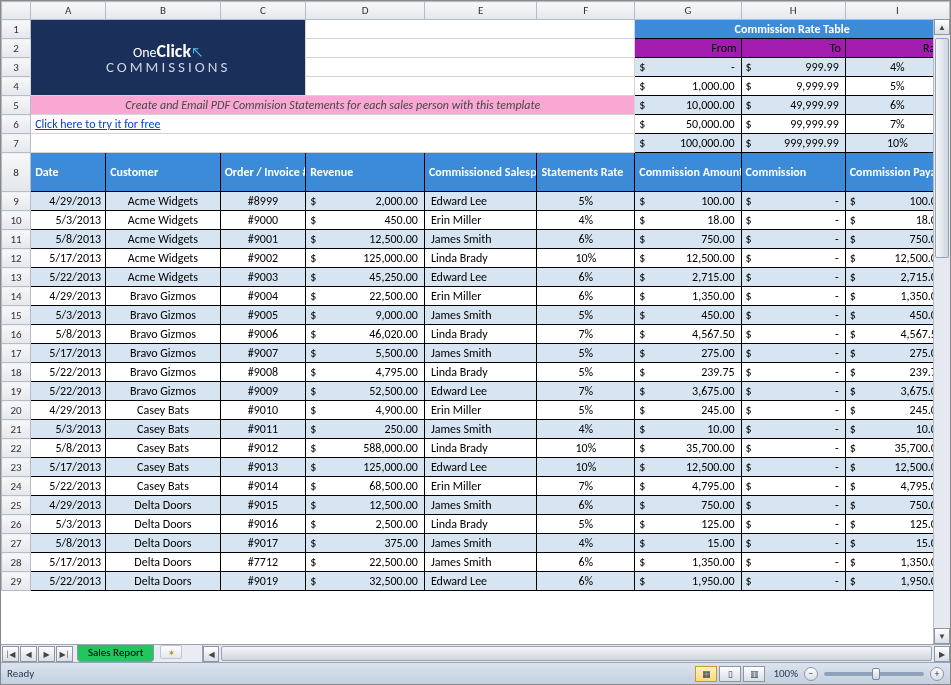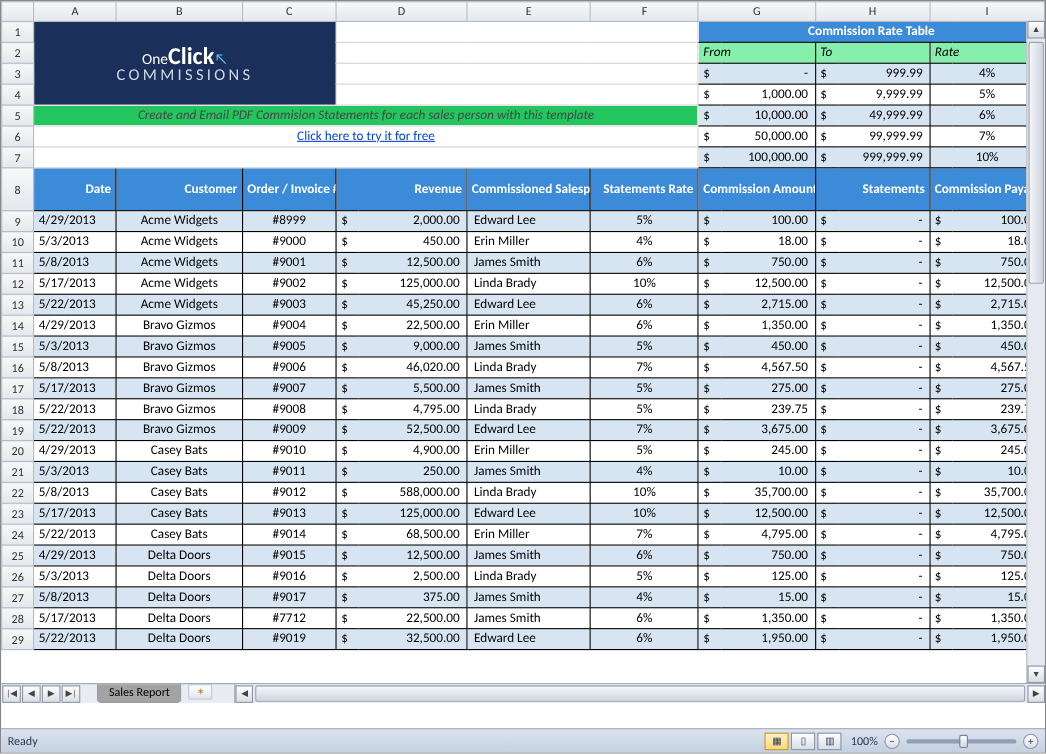--- a/index.html
+++ b/index.html
@@ -5,52 +5,52 @@
 * { box-sizing: border-box; }
 body { margin: 0; font-family: Calibri, Arial, sans-serif; font-size: 12px; background: #fff; user-select: none; }
 .app { width: 951px; height: 685px; border: 1px solid #888; display: flex; flex-direction: column; background: #fff; position: relative; }
 .grid-area { flex: 1; overflow: hidden; position: relative; }
 table.sheet { border-collapse: collapse; table-layout: fixed; width: 100%; }
 table.sheet th.colhdr { background: linear-gradient(#f7f7f7,#e4e8ed); border: 1px solid #b5bcc7; font-weight: normal; color: #333; font-size: 11px; height: 18px; text-align: center; }
 table.sheet th.rowhdr { background: linear-gradient(#f7f7f7,#e4e8ed); border: 1px solid #b5bcc7; font-weight: normal; color: #333; font-size: 11px; width: 28px; text-align: center; }
 table.sheet td { border: 1px solid #d4d4d4; padding: 1px 4px; height: 19px; overflow: hidden; white-space: nowrap; font-size: 12px; }
 .logo-cell { background: #1a2f5a; color: #fff; text-align: center; vertical-align: middle; font-size: 16px; padding: 0; }
 .logo-one { font-weight: 300; font-size: 14px; }
-.logo-click { font-weight: 700; font-size: 22px; }
+.logo-click { font-weight: 700; font-size: 18px; }
 .logo-sub { font-size: 15px; letter-spacing: 3px; display: block; margin-top: -4px; color: #cfd8e6; }
 .logo-cursor { color: #5dc1f0; font-size: 14px; }
 .promo { font-style: italic; color: #474747; text-align: center; font-size: 13px; }
-.link { color: #0645cc; text-decoration: underline; text-align: center; font-size: 12px; }
+.link { color: #0645cc; text-decoration: underline; font-size: 12px; }
 .rate-hdr { background: #3b8bd8; color: #fff; font-weight: bold; text-align: center; font-size: 13px; border: 1px solid #000 !important; }
-.rate-sub { text-align: left; border: 1px solid #000 !important; background: #86efac; font-style: italic; }
+.rate-sub { text-align: right; border: 1px solid #000 !important; background: #a21caf; }
 .rate-row-alt { background: #d7e4f2; }
 .rate-cell { border: 1px solid #000 !important; }
 .money { position: relative; padding-left: 14px !important; padding-right: 6px !important; text-align: right; }
 .money::before { content: "$"; position: absolute; left: 4px; }
 .pct { text-align: center; }
-.data-hdr { background: #3b8bd8; color: #fff; font-weight: bold; text-align: right; vertical-align: middle; font-size: 12px; padding: 12px 4px !important; height: 38px !important; border: 1px solid #000 !important; white-space: normal; }
+.data-hdr { background: #3b8bd8; color: #fff; font-weight: bold; text-align: left; vertical-align: middle; font-size: 12px; padding: 12px 4px !important; height: 38px !important; border: 1px solid #000 !important; white-space: normal; }
 .data-row td { border: 1px solid #000 !important; }
 .alt { background: #d7e4f2; }
-.c-date { }
+.c-date { text-align: right; }
 .c-cust { text-align: center; }
 .c-ord { text-align: center; }
 .c-sp { text-align: left; padding-left: 6px !important; }
 .c-rate { text-align: center; }
 
 
 .hscroll-row { height: 18px; background: #e9edf3; border-top: 1px solid #9aa3b0; display: flex; align-items: stretch; font-size: 11px; }
 .tab-nav { display: flex; align-items: center; }
 .tab-btn { width: 17px; height: 16px; border: 1px solid #8c96a4; background: linear-gradient(#fefefe,#d9dee6); margin: 1px 0 0 1px; display: flex; align-items: center; justify-content: center; font-size: 8px; color: #444; cursor: pointer; }
-.sheet-tab { background: #a3a3a3; border: 1px solid #8c96a4; border-top: none; border-radius: 0 0 4px 4px; padding: 1px 10px; margin-left: 15px; font-size: 11px; position: relative; top: 0px; }
+.sheet-tab { background: #22c55e; border: 1px solid #8c96a4; border-top: none; border-radius: 0 0 4px 4px; padding: 1px 10px; margin-left: 4px; font-size: 11px; position: relative; top: 0px; }
 .new-tab { width: 22px; height: 14px; border: 1px solid #bfc6d0; background: linear-gradient(#fefefe,#e3e7ed); margin-left: 6px; border-radius: 2px; display: flex; align-items: center; justify-content: center; font-size: 9px; color: #b58b2a; }
 .hscroll-track { flex: 1; margin-left: 20px; border-left: 1px solid #9aa3b0; background: #e6eaf0; position: relative; display: flex; align-items: center; }
 .hscroll-arrow { width: 16px; height: 16px; border: 1px solid #8c96a4; background: linear-gradient(#fefefe,#d9dee6); display: flex; align-items: center; justify-content: center; font-size: 8px; color: #444; }
 .hscroll-thumb { position: absolute; left: 18px; right: 18px; top: 1px; bottom: 1px; background: linear-gradient(#f4f6f9,#cfd6e0); border: 1px solid #9aa3b0; border-radius: 2px; }
 
-.status-bar { height: 22px; background: linear-gradient(#dbe3ef,#c4d0e0); border-top: 1px solid #9aa3b0; display: flex; align-items: center; font-size: 11px; color: #2b3a52; padding: 0 6px; margin-top: 23px; }
+.status-bar { height: 22px; background: linear-gradient(#dbe3ef,#c4d0e0); border-top: 1px solid #9aa3b0; display: flex; align-items: center; font-size: 11px; color: #2b3a52; padding: 0 6px; }
 .status-bar .spacer { flex: 1; }
 .view-btn { width: 22px; height: 16px; border: 1px solid #8c96a4; background: linear-gradient(#fefefe,#d9dee6); margin-right: 2px; display: inline-flex; align-items: center; justify-content: center; font-size: 9px; }
 .view-btn.active { background: linear-gradient(#fff0c2,#ffd978); border-color: #c79a2e; }
 .zoom-slider { width: 100px; height: 4px; background: #8fa0b8; margin: 0 6px; position: relative; border-radius: 2px; }
 .zoom-thumb { position: absolute; left: 48px; top: -4px; width: 8px; height: 12px; background: linear-gradient(#fefefe,#cfd6e0); border: 1px solid #7a8598; border-radius: 2px; }
 .zoom-btn { width: 14px; height: 14px; border: 1px solid #8c96a4; border-radius: 7px; background: linear-gradient(#fefefe,#d9dee6); display: inline-flex; align-items: center; justify-content: center; font-size: 10px; }
 
 .vscroll { position: absolute; right: 0; top: 18px; bottom: 0; width: 17px; background: #e6eaf0; border-left: 1px solid #b5bcc7; }
 .vscroll .arrow { height: 16px; border: 1px solid #8c96a4; background: linear-gradient(#fefefe,#d9dee6); display: flex; align-items: center; justify-content: center; font-size: 8px; color: #444; }
 .vscroll .track { position: absolute; top: 17px; bottom: 17px; left: 0; right: 0; }
@@ -119,21 +119,21 @@
       </tr>
       <tr>
         <th class="rowhdr">4</th>
         <td colspan="4"></td>
         <td colspan="2" class="rate-cell money">1,000.00</td>
         <td colspan="2" class="rate-cell money">9,999.99</td>
         <td colspan="2" class="rate-cell pct">5%</td>
       </tr>
       <tr class="rate-row-alt">
         <th class="rowhdr">5</th>
-        <td colspan="7" rowspan="1" class="promo" style="background:#22c55e">Create and Email PDF Commision Statements for each sales person with this template</td>
+        <td colspan="7" rowspan="1" class="promo" style="background:#f9a8d4">Create and Email PDF Commision Statements for each sales person with this template</td>
         <td colspan="2" class="rate-cell money">10,000.00</td>
         <td colspan="2" class="rate-cell money">49,999.99</td>
         <td colspan="2" class="rate-cell pct">6%</td>
       </tr>
       <tr>
         <th class="rowhdr">6</th>
         <td colspan="7" class="link">Click here to try it for free</td>
         <td colspan="2" class="rate-cell money">50,000.00</td>
         <td colspan="2" class="rate-cell money">99,999.99</td>
         <td colspan="2" class="rate-cell pct">7%</td>
@@ -148,21 +148,21 @@
 
       <tr>
         <th class="rowhdr" style="height:38px">8</th>
         <td class="data-hdr">Date</td>
         <td class="data-hdr">Customer</td>
         <td class="data-hdr">Order / Invoice #</td>
         <td colspan="2" class="data-hdr">Revenue</td>
         <td class="data-hdr">Commissioned Salesperson</td>
         <td class="data-hdr">Statements Rate</td>
         <td colspan="2" class="data-hdr">Commission Amount</td>
-        <td colspan="2" class="data-hdr">Statements</td>
+        <td colspan="2" class="data-hdr">Commission</td>
         <td colspan="2" class="data-hdr">Commission Payable</td>
       </tr>
 
       </tbody>
         <tbody id="data-rows">
           <tr class="data-row alt">
             <th class="rowhdr">9</th>
             <td class="c-date">4/29/2013</td>
             <td class="c-cust">Acme Widgets</td>
             <td class="c-ord">#8999</td>

